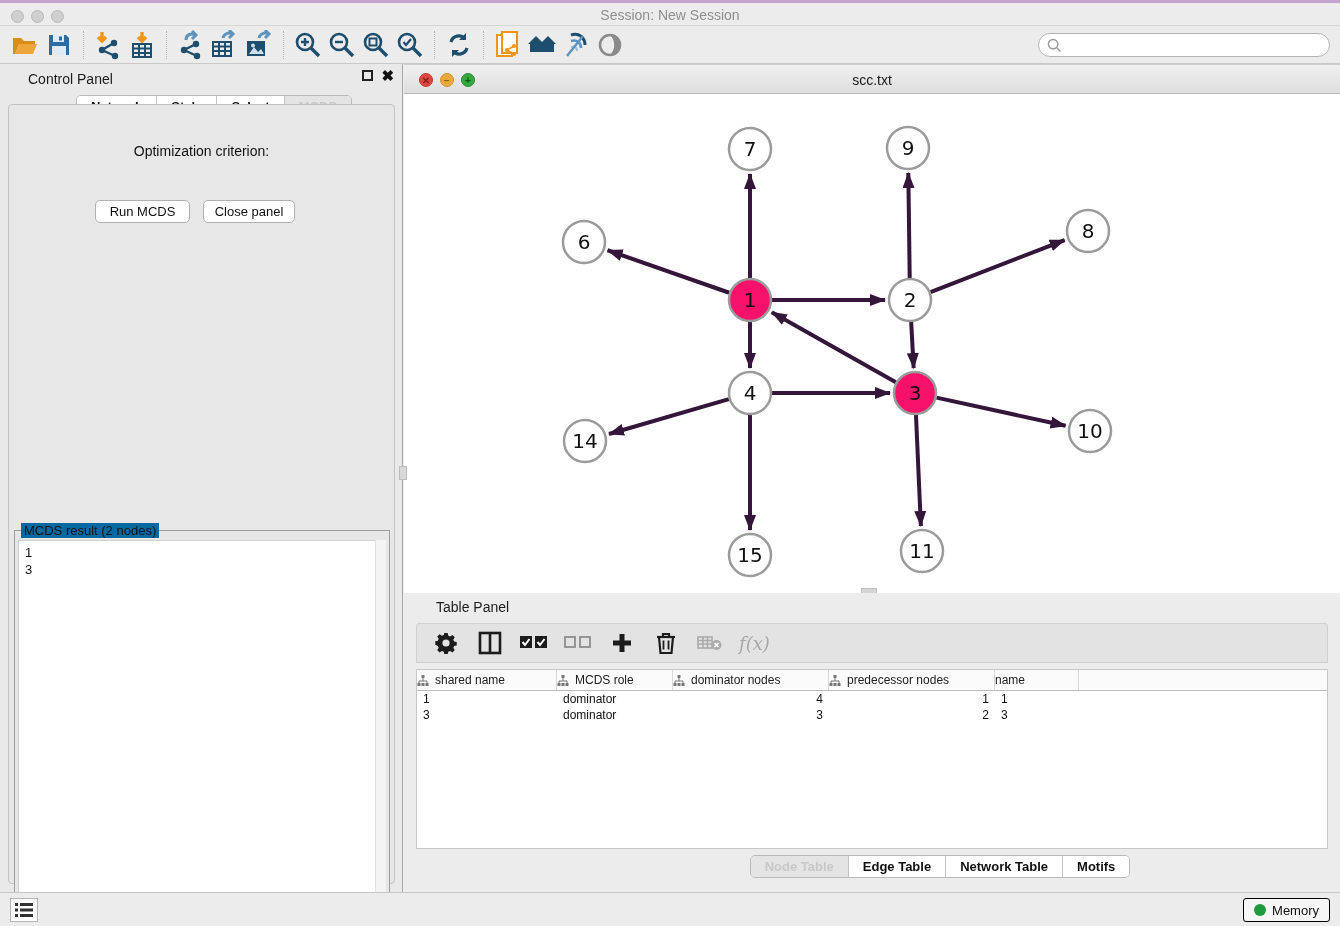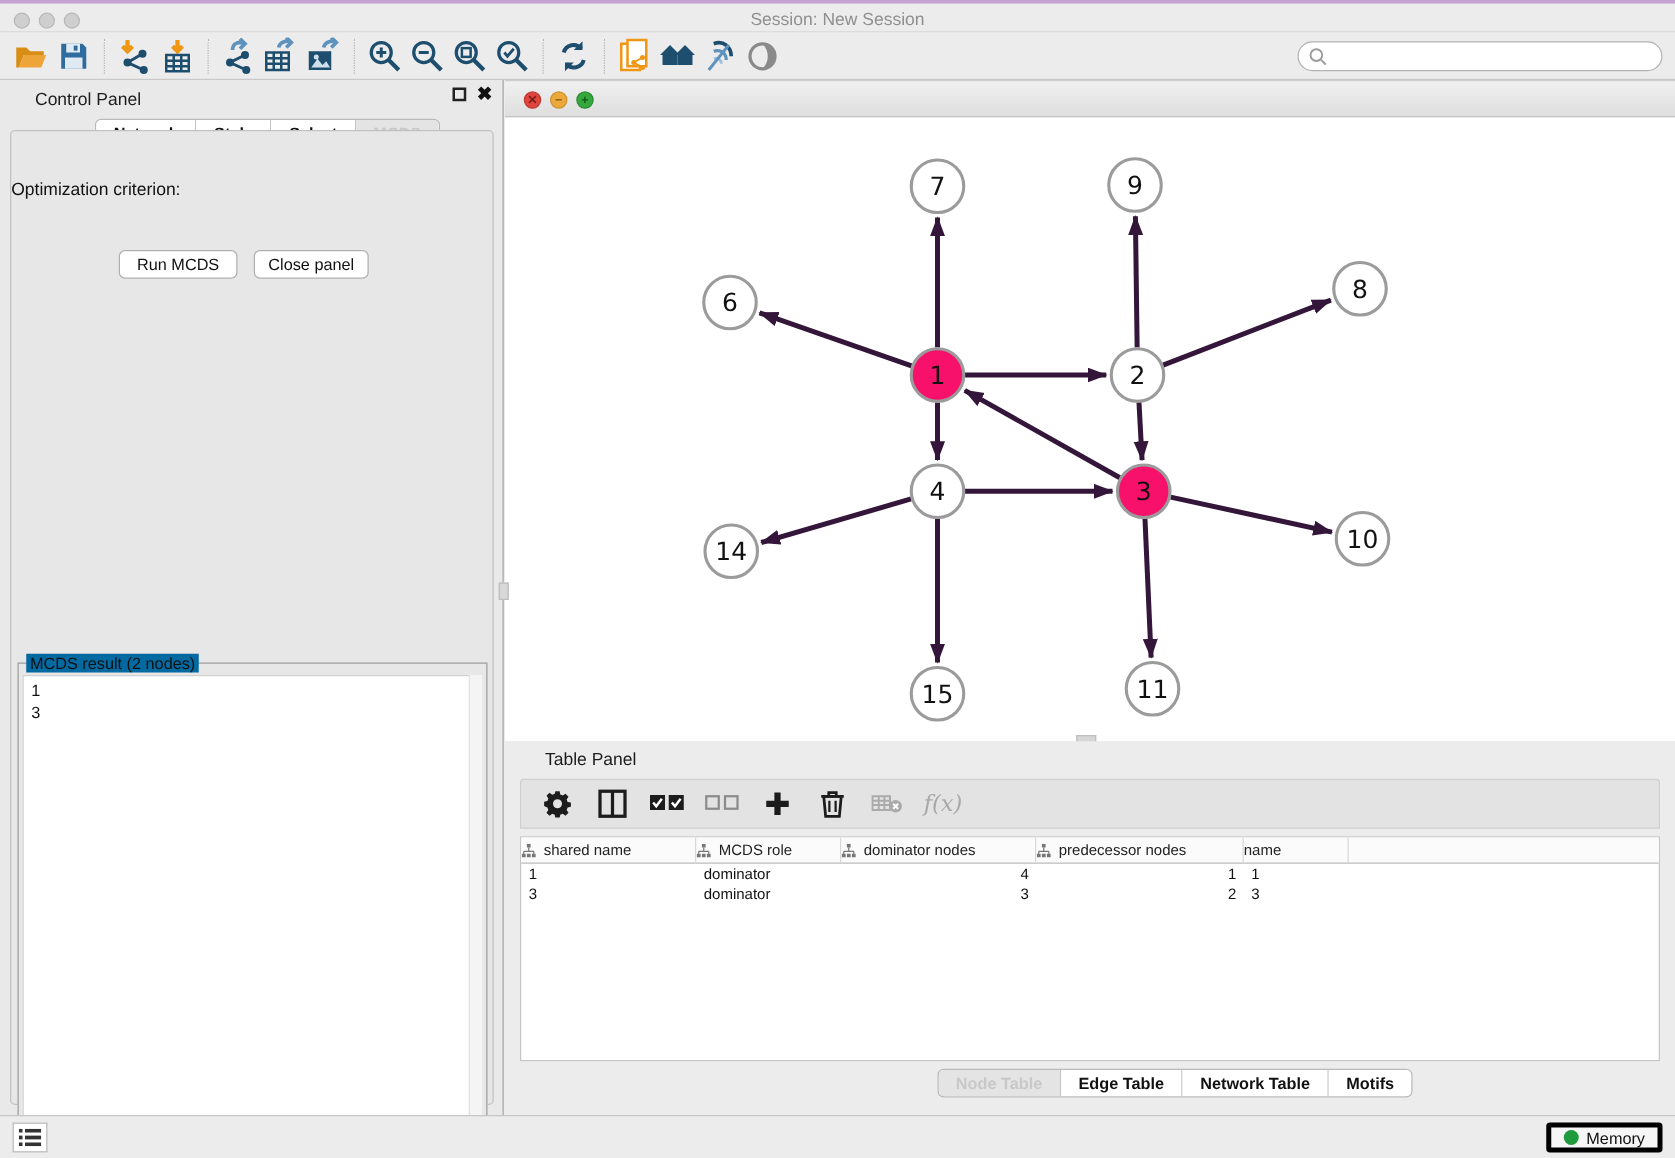--- a/index.html
+++ b/index.html
@@ -27,21 +27,21 @@
   .panel-icons { position:absolute; right:8px; top:6px; display:flex; gap:8px; align-items:center; }
   .float-box { width:11px; height:11px; border:2px solid #222; }
   .close-x { font-size:15px; font-weight:bold; color:#111; line-height:11px; }
 
   .seg-tabs { position:absolute; display:flex; border:1px solid #b9b9b9; border-radius:5px; overflow:hidden; background:#fff; }
   .seg-tab { padding:3px 14px; font-size:13px; font-weight:600; color:#111; background:#fff; border-right:1px solid #c4c4c4; }
   .seg-tab:last-child { border-right:none; }
   .seg-tab.selected { background:#e4e4e4; color:#c8c8c8; }
 
   .cp-content { position:absolute; left:8px; top:40px; width:387px; height:780px; border:1px solid #c2c2c2; border-radius:4px; background:#e7e7e7; }
-  .opt-label { position:absolute; top:38px; width:100%; font-size:14px; color:#111; }
+  .opt-label { position:absolute; top:38px; width:100%; text-align:center; font-size:14px; color:#111; }
   .dropdown { position:absolute; left:36px; top:60px; width:310px; height:23px; background:#fff; border:1px solid #b5b5b5; border-radius:5px; display:flex; align-items:center; padding:0 8px; font-size:13px; color:#111; }
   .dropdown .dd-val { flex:1; padding-left:94px; }
   .cp-btn { position:absolute; height:23px; background:#fff; border:1px solid #b0b0b0; border-radius:5px; font-size:13px; color:#111; text-align:center; line-height:21px; font-family:"Liberation Sans",sans-serif; }
 
   .result-box { position:absolute; left:5px; top:425px; width:376px; height:372px; border:1px solid #9e9e9e; background:#e7e7e7; }
   .result-legend { position:absolute; left:6px; top:-8px; background:#0369a1; padding:0 3px; font-size:13px; color:#111; }
   .result-area { position:absolute; left:3px; top:9px; right:3px; bottom:3px; background:#fff; border:1px solid #d0d0d0; font-size:13px; color:#111; padding:3px 6px; line-height:17px; white-space:pre-line; }
   .result-scroll { position:absolute; right:3px; top:9px; width:11px; bottom:3px; background:#f4f4f4; border-left:1px solid #e2e2e2; }
 
   
@@ -69,21 +69,21 @@
   .dt-h { display:flex; align-items:center; gap:6px; border-right:1px solid #d9d9d9; font-size:12px; color:#222; }
   .dt-row { display:flex; height:16px; align-items:center; }
   .dt-c { padding:0 6px; overflow:hidden; white-space:nowrap; }
   .al { text-align:left; } .ar { text-align:right; }
 
   .tp-tabs { position:absolute; left:0; right:0; bottom:14px; display:flex; justify-content:center; }
 
   
   .statusbar { position:absolute; left:0; top:892px; width:100%; height:34px; background:#ececec; border-top:1px solid #c6c6c6; }
   .list-btn { position:absolute; left:10px; top:5px; width:28px; height:24px; background:#fff; border:1px solid #b5b5b5; display:flex; align-items:center; justify-content:center; }
-  .mem-btn { position:absolute; right:10px; top:5px; height:24px; background:#f6f6f6; border:4px solid #000000; border-radius:3px; display:flex; align-items:center; gap:6px; padding:0 10px; font-size:13px; color:#111; }
+  .mem-btn { position:absolute; right:10px; top:5px; height:24px; background:#f6f6f6; border:1px solid #000000; border-radius:3px; display:flex; align-items:center; gap:6px; padding:0 10px; font-size:13px; color:#111; }
   .mem-dot { width:12px; height:12px; border-radius:50%; background:#1f9a3d; }
 </style>
 </head>
 <body>
 
 <div id="app">
 
   <div class="purple-strip"></div>
   <div class="titlebar">
     <div class="traffic gray" style="left:11px"></div>
@@ -256,20 +256,21 @@
         <div class="result-scroll"></div>
       </div>
     </div>
   </div>
 
   <div class="net-window">
     <div class="net-titlebar">
       <div class="tl red" style="left:15px">✕</div>
       <div class="tl yellow" style="left:36px">−</div>
       <div class="tl green" style="left:57px">+</div>
+      <div class="net-title">scc.txt</div>
     </div>
     <div class="net-canvas">
       <svg width="936" height="499" viewBox="0 0 936 499">
         <defs>
           <marker id="arrow" markerUnits="userSpaceOnUse" markerWidth="18" markerHeight="14" refX="15" refY="6" orient="auto">
             <path id="arrowPath" d="M0 0 L16 6 L0 12 Z" fill="#331639"></path>
           </marker>
         </defs>
         <g id="edges-layer">
             <line x1="346" y1="184" x2="346" y2="80" stroke="#331639" stroke-width="4" marker-end="url(#arrow)"></line>

